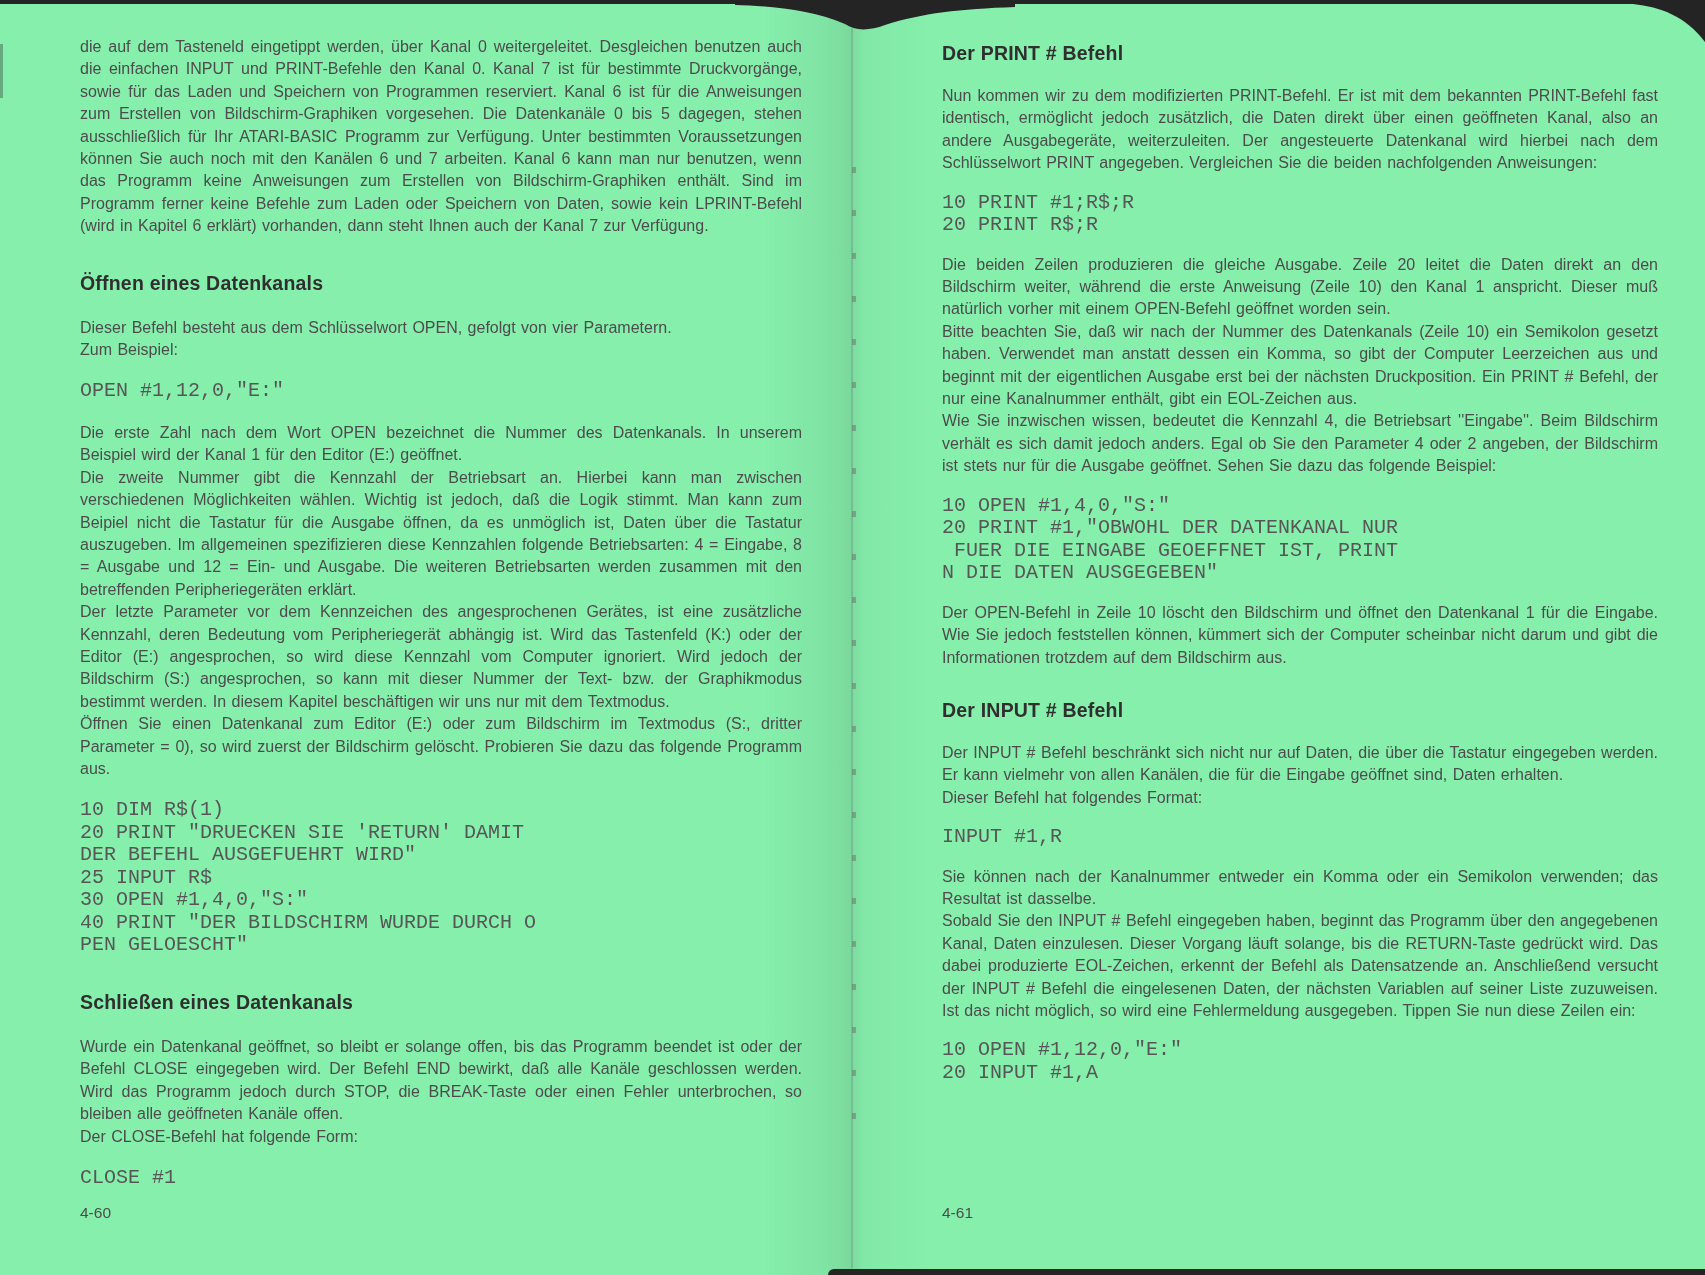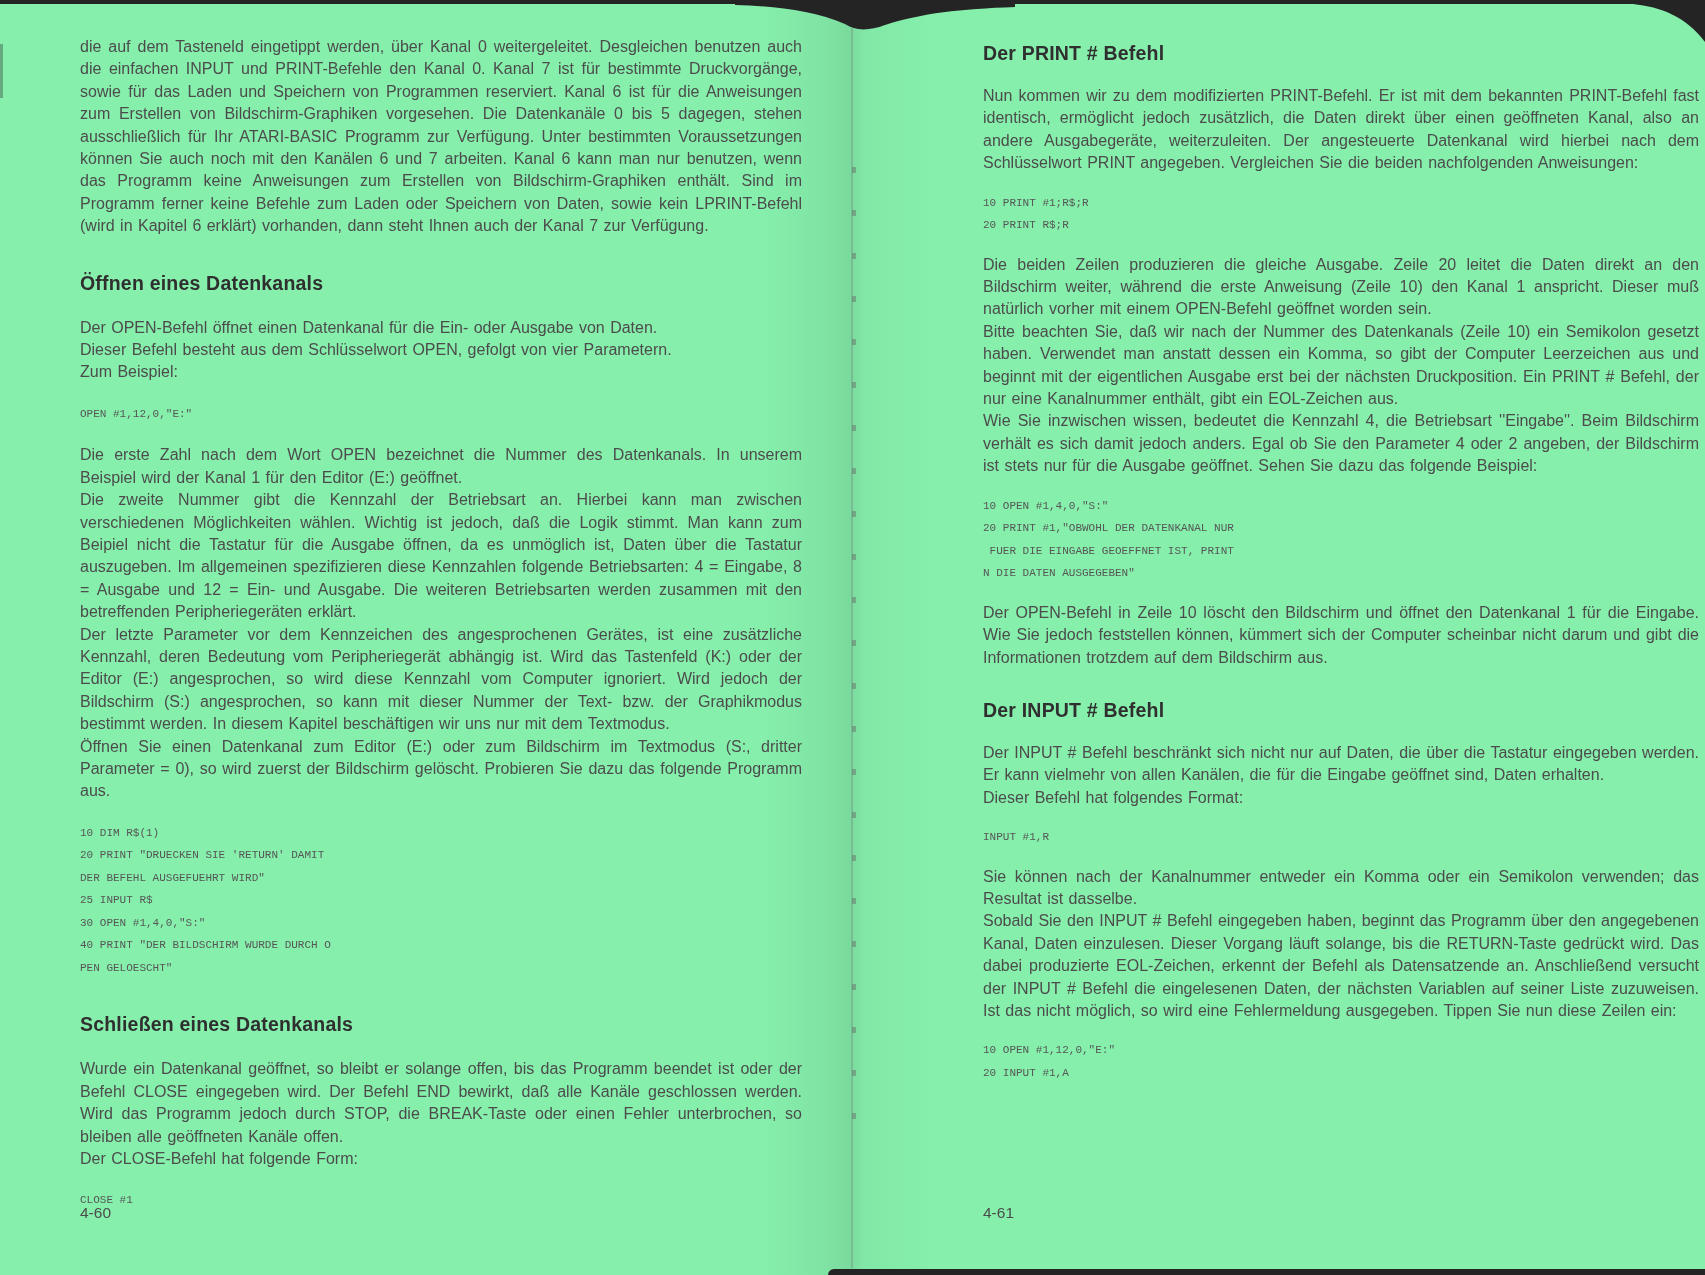--- a/index.html
+++ b/index.html
@@ -20,48 +20,47 @@
       rgba(0,0,0,0.09) 52%, rgba(0,0,0,0.03) 60%, rgba(0,0,0,0) 100%);
   }
   .gutter-line { position:absolute; left:851px; top:28px; width:2px; height:1240px; background:rgba(110,110,110,.28); }
   .stitches {
     position:absolute; left:852px; top:130px; width:4px; height:1000px; border-radius:2px;
     background:repeating-linear-gradient(180deg, transparent 0 37px, rgba(100,100,100,.45) 37px 43px);
   }
   
   .page { position:absolute; top:36px; }
   .page-left  { left:80px;  width:722px; }
-  .page-right { left:983px; width:716px; }
+  .page-right { left:942px; width:716px; }
   .body { font-size:16px; line-height:22.4px; color:#4c4c4c; word-spacing:1px; }
   .just { text-align:justify; margin:0; }
   .paras p { text-align:justify; margin:0; }
   .lines .ln { white-space:pre; }
   .heading { font-size:19.5px; font-weight:bold; color:#2f2f2f; margin:34px 0 22px; letter-spacing:.2px; }
   .heading.first { margin-top:6px; }
-  .code { font-family:"Liberation Mono","DejaVu Sans Mono",monospace; font-size:11px; line-height:22.5px; color:#565656; margin:19px 0; }
+  .code { font-family:"Liberation Mono","DejaVu Sans Mono",monospace; font-size:20px; line-height:22.5px; color:#565656; margin:19px 0; }
   .code .ln { white-space:pre; }
   .page-right .heading { margin:30px 0 20px; }
   .page-right .heading.first { margin-top:6px; }
   .page-right .code { margin:17px 0; }
   .pagenum { position:absolute; top:1168px; left:0; width:100%; text-align:left; font-size:15.5px; color:#4c4c4c; }
 </style>
 </head>
 <body>
 
 <div class="canvas">
 
   <div class="gutter"></div>
   <div class="gutter-line"></div>
   <div class="stitches"></div>
 
   <div class="page page-left">
     <p class="body just">die auf dem Tasteneld eingetippt werden, über Kanal 0 weitergeleitet. Desgleichen benutzen auch die einfachen INPUT und PRINT-Befehle den Kanal 0. Kanal 7 ist für bestimmte Druckvorgänge, sowie für das Laden und Speichern von Programmen reserviert. Kanal 6 ist für die Anweisungen zum Erstellen von Bildschirm-Graphiken vorgesehen. Die Datenkanäle 0 bis 5 dagegen, stehen ausschließlich für Ihr ATARI-BASIC Programm zur Verfügung. Unter bestimmten Voraussetzungen können Sie auch noch mit den Kanälen 6 und 7 arbeiten. Kanal 6 kann man nur benutzen, wenn das Programm keine Anweisungen zum Erstellen von Bildschirm-Graphiken enthält. Sind im Programm ferner keine Befehle zum Laden oder Speichern von Daten, sowie kein LPRINT-Befehl (wird in Kapitel 6 erklärt) vorhanden, dann steht Ihnen auch der Kanal 7 zur Verfügung.</p>
     <h2 class="heading">Öffnen eines Datenkanals</h2>
     <div class="body lines">
-        <div class="ln">Der OPEN-Befehl öffnet einen Datenkanal für die Ein- oder Ausgabe von Daten.</div>
         <div class="ln">Dieser Befehl besteht aus dem Schlüsselwort OPEN, gefolgt von vier Parametern.</div>
         <div class="ln">Zum Beispiel:</div>
       </div>
     <div class="code">
         <div class="ln">OPEN #1,12,0,"E:"</div>
       </div>
     <div class="body paras">
         <p>Die erste Zahl nach dem Wort OPEN bezeichnet die Nummer des Datenkanals. In unserem Beispiel wird der Kanal 1 für den Editor (E:) geöffnet.</p>
         <p>Die zweite Nummer gibt die Kennzahl der Betriebsart an. Hierbei kann man zwischen verschiedenen Möglichkeiten wählen. Wichtig ist jedoch, daß die Logik stimmt. Man kann zum Beipiel nicht die Tastatur für die Ausgabe öffnen, da es unmöglich ist, Daten über die Tastatur auszugeben. Im allgemeinen spezifizieren diese Kennzahlen folgende Betriebsarten: 4 = Eingabe, 8 = Ausgabe und 12 = Ein- und Ausgabe. Die weiteren Betriebsarten werden zusammen mit den betreffenden Peripheriegeräten erklärt.</p>
         <p>Der letzte Parameter vor dem Kennzeichen des angesprochenen Gerätes, ist eine zusätzliche Kennzahl, deren Bedeutung vom Peripheriegerät abhängig ist. Wird das Tastenfeld (K:) oder der Editor (E:) angesprochen, so wird diese Kennzahl vom Computer ignoriert. Wird jedoch der Bildschirm (S:) angesprochen, so kann mit dieser Nummer der Text- bzw. der Graphikmodus bestimmt werden. In diesem Kapitel beschäftigen wir uns nur mit dem Textmodus.</p>

